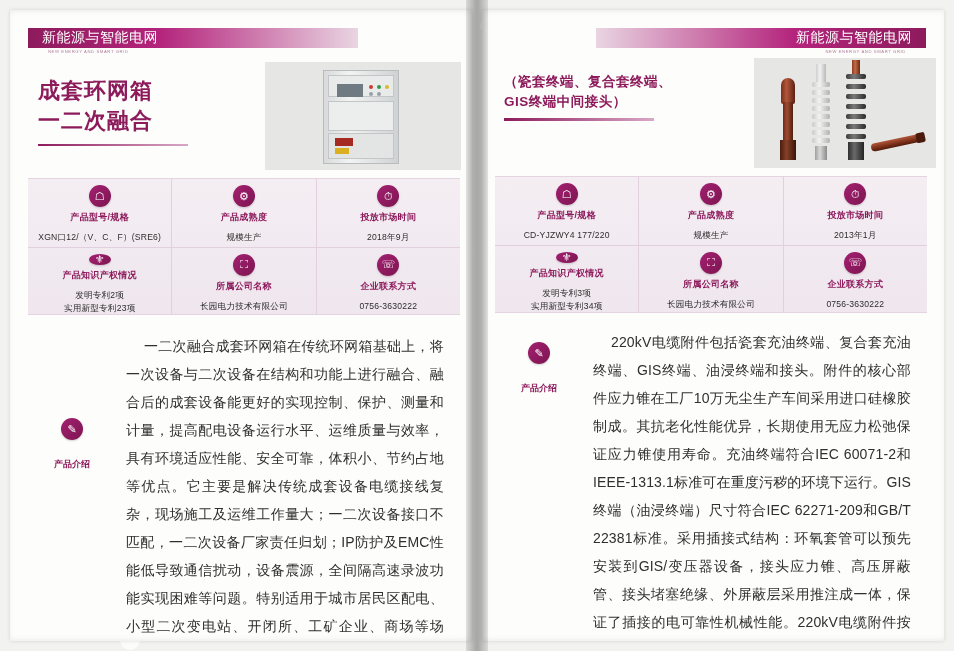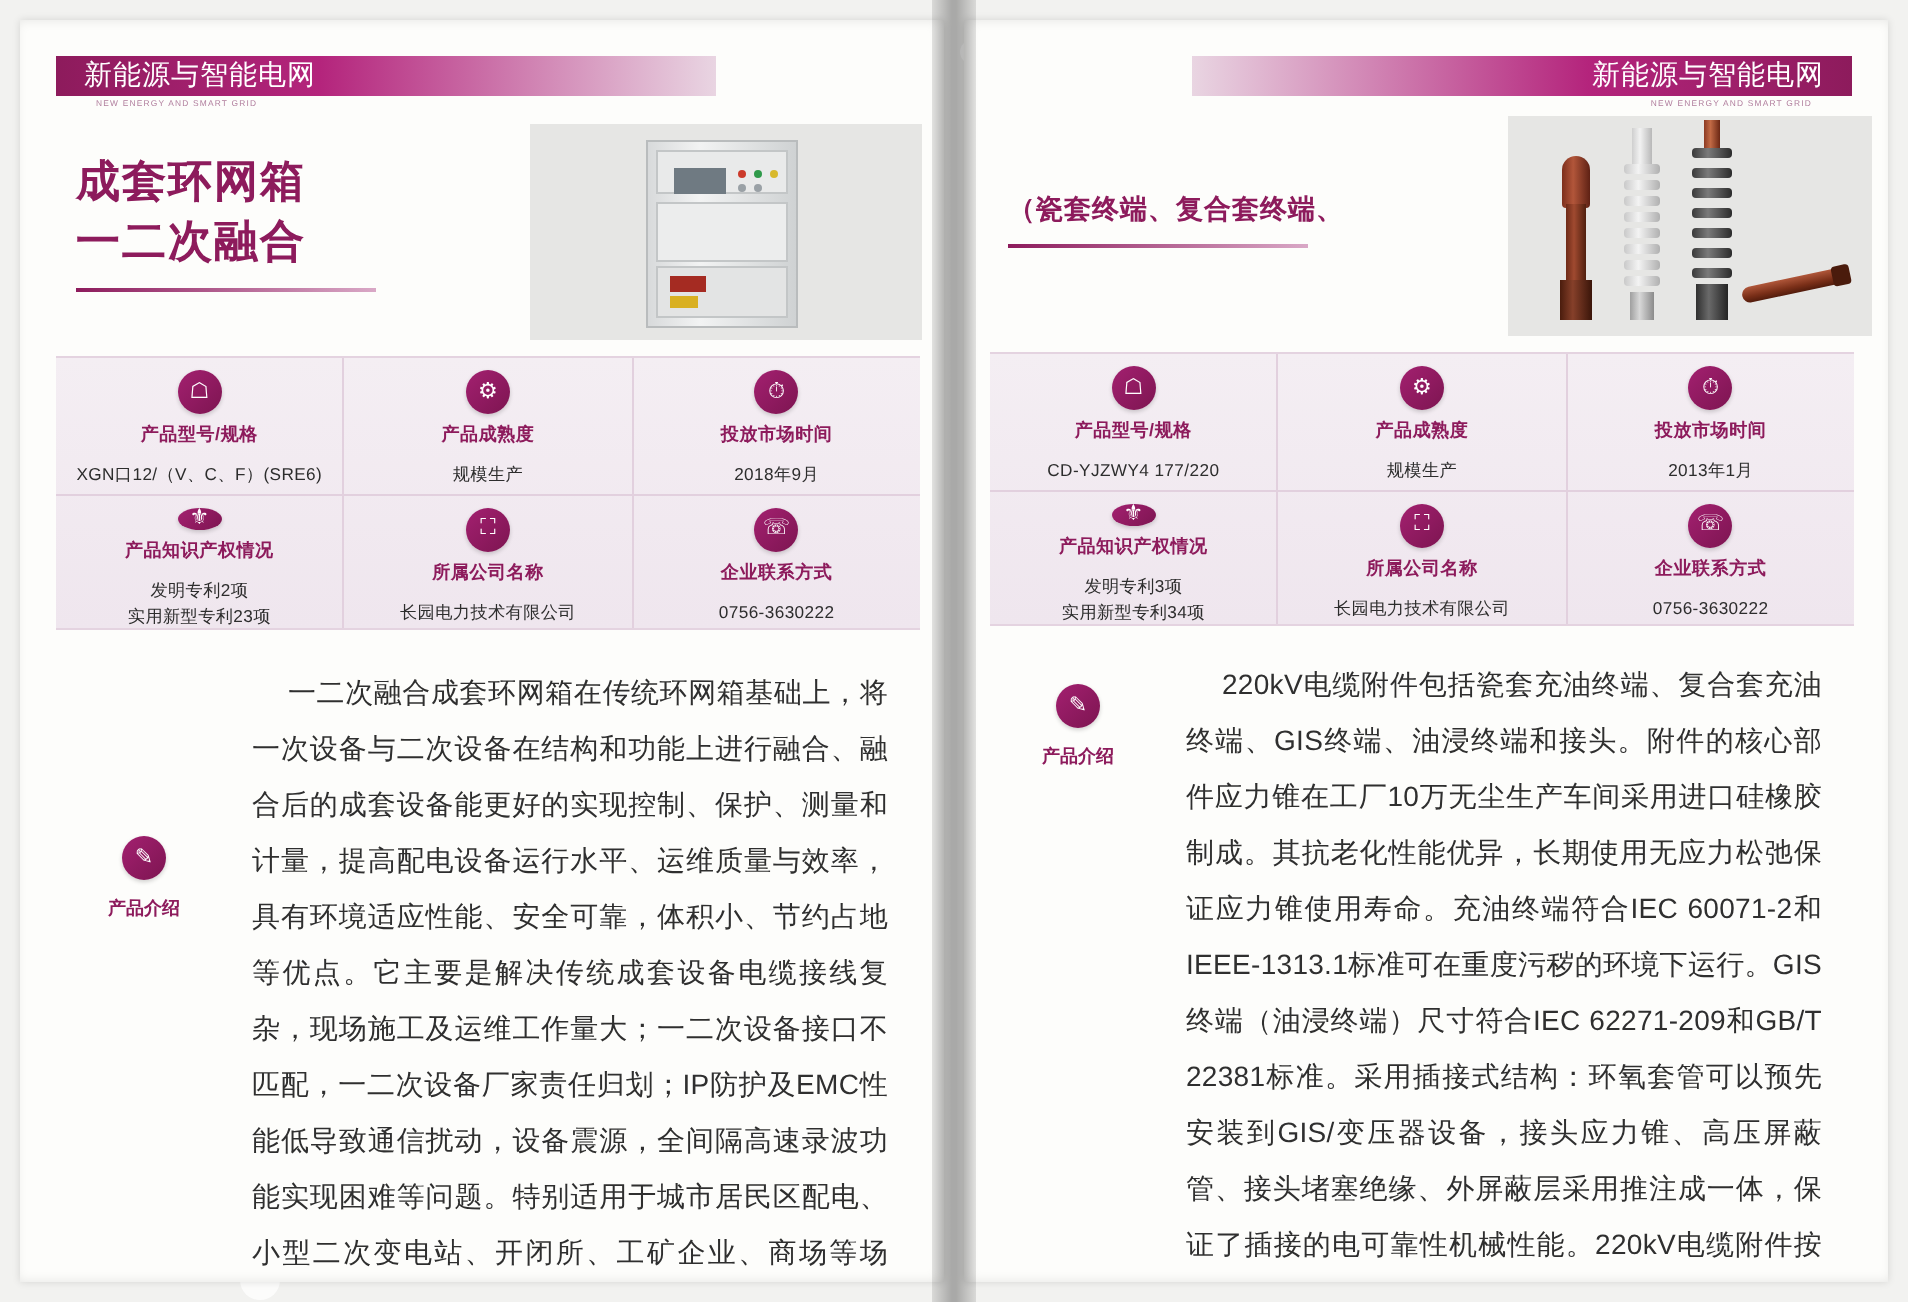--- a/index.html
+++ b/index.html
@@ -67,21 +67,21 @@
   .hdr-right .hdr-sub { right: 20px; }
 
   
   .title-wrap { position: absolute; left: 28px; top: 66px; width: 225px; }
   .page-right .title-wrap { left: 22px; top: 62px; width: 245px; }
   .big-title {
     color: #8d1b5c; font-weight: bold; line-height: 1.38;
     font-size: 22px; letter-spacing: 1px;
   }
   .big-title.kv { font-size: 25px; letter-spacing: 0px; }
-  .sub-title { color: #8d1b5c; font-weight: bold; font-size: 13.5px; line-height: 1.45; letter-spacing: .5px; margin-top: 23px; }
+  .sub-title { color: #8d1b5c; font-weight: bold; font-size: 13.5px; line-height: 1.45; letter-spacing: .5px; }
   .title-rule {
     margin-top: 7px; height: 2.5px; width: 150px;
     background: linear-gradient(to right, #8d1b5c, #d9a8c6);
   }
 
   
   .photo {
     position: absolute; background: #e6e6e4; overflow: hidden;
   }
   .photo-l { left: 255px; top: 52px; width: 196px; height: 108px; }
@@ -159,21 +159,21 @@
 
   
   .intro { position: absolute; }
   .intro-l { left: 18px; top: 322px; width: 432px; }
   .intro-r { left: 13px; top: 318px; width: 432px; }
   .intro-badge-wrap {
     position: absolute; display: flex; flex-direction: column; align-items: center;
   }
   .intro-l .intro-badge-wrap { left: 26px; top: 86px; }
   .intro-r .intro-badge-wrap { left: 26px; top: 14px; }
-  .intro-badge-label { margin-top: 8px; color: #8d1b5c; font-size: 9px; font-weight: bold; }
+  .intro-badge-label { margin-top: 18px; color: #8d1b5c; font-size: 9px; font-weight: bold; }
   .intro-body {
     position: absolute; left: 98px; width: 318px;
     color: #2f2f2f; font-size: 14px; line-height: 2.0; text-align: justify;
     letter-spacing: .15px;
   }
   .intro-body p { margin: 0; text-indent: 18px; }
   .intro-l .intro-body { top: 0; }
   .intro-r .intro-body { top: 0; }
 
   .folio {
@@ -291,20 +291,21 @@
       <div class="hdr hdr-right">
         <div class="hdr-bar"></div>
         <div class="hdr-tag">
           <span>新能源与智能电网</span>
         </div>
         <div class="hdr-sub">NEW ENERGY AND SMART GRID</div>
       </div>
 
       <div class="title-wrap">
         <div class="sub-title">（瓷套终端、复合套终端、</div>
+        <div class="sub-title">GIS终端中间接头）</div>
         <div class="title-rule"></div>
       </div>
 
       <div class="photo photo-r">
         <div class="term t1">
           <div class="top"></div>
             <div class="mid"></div>
             <div class="base"></div>
         </div>
         <div class="term t2">

